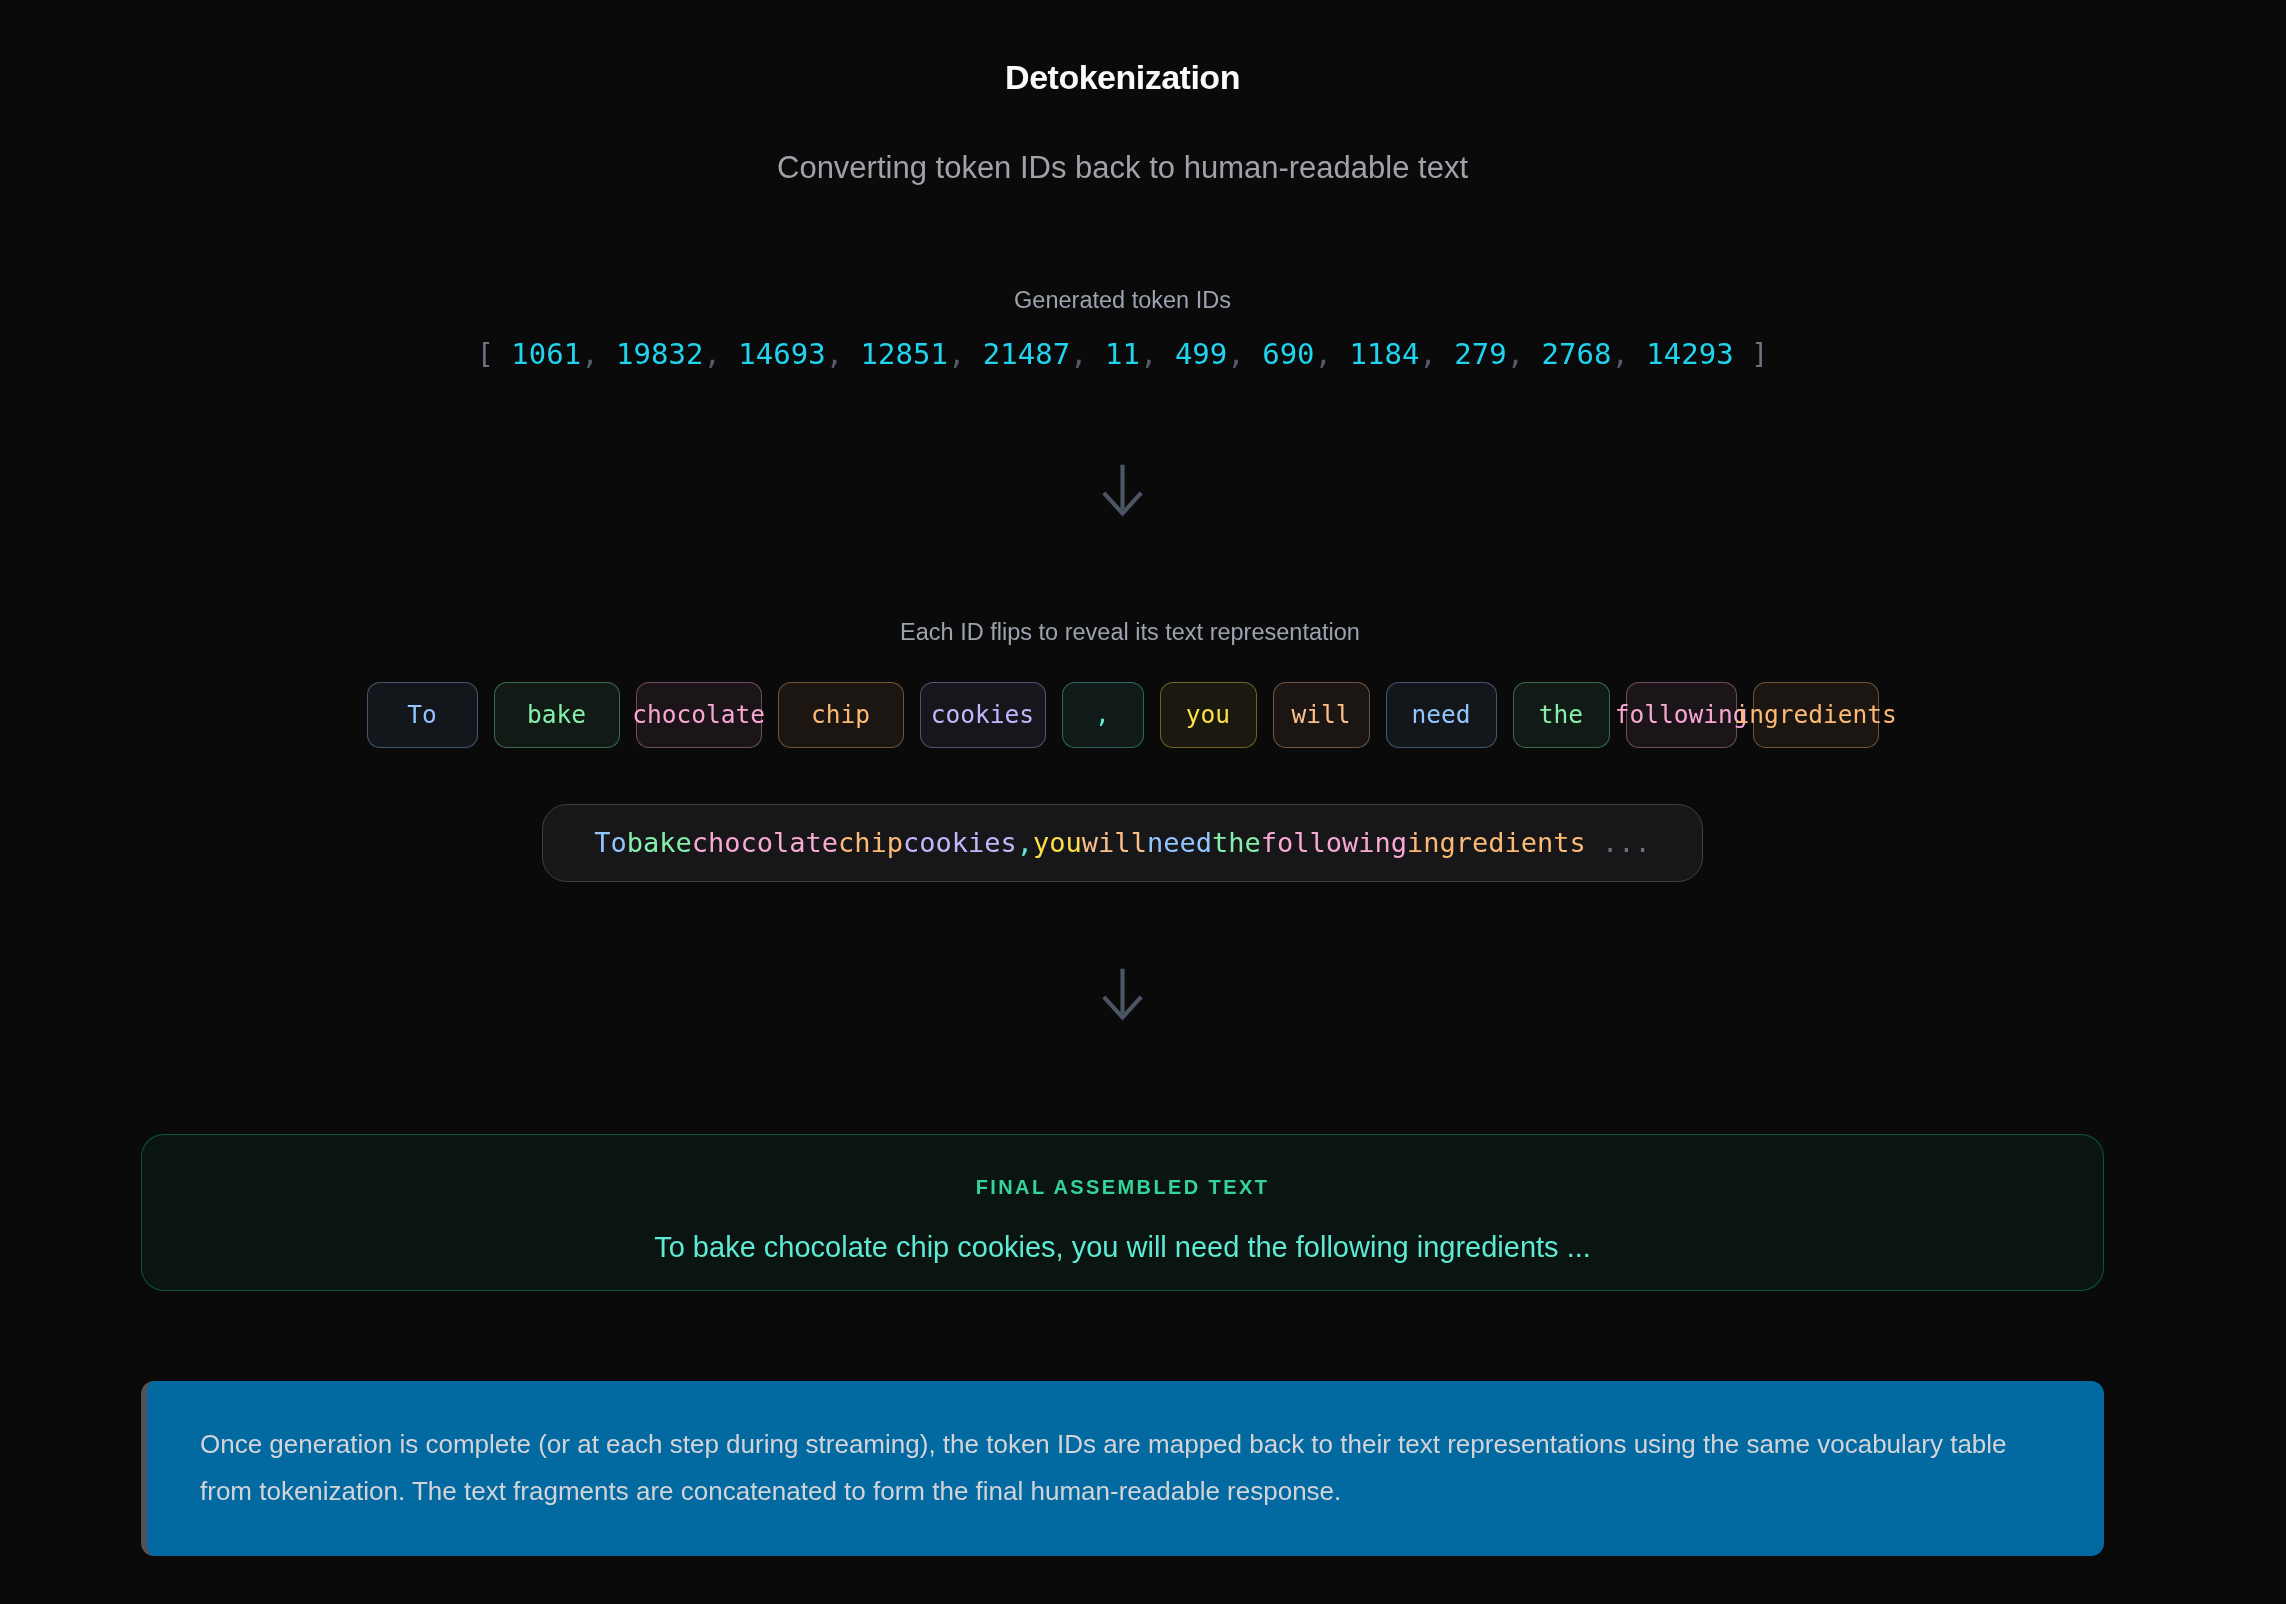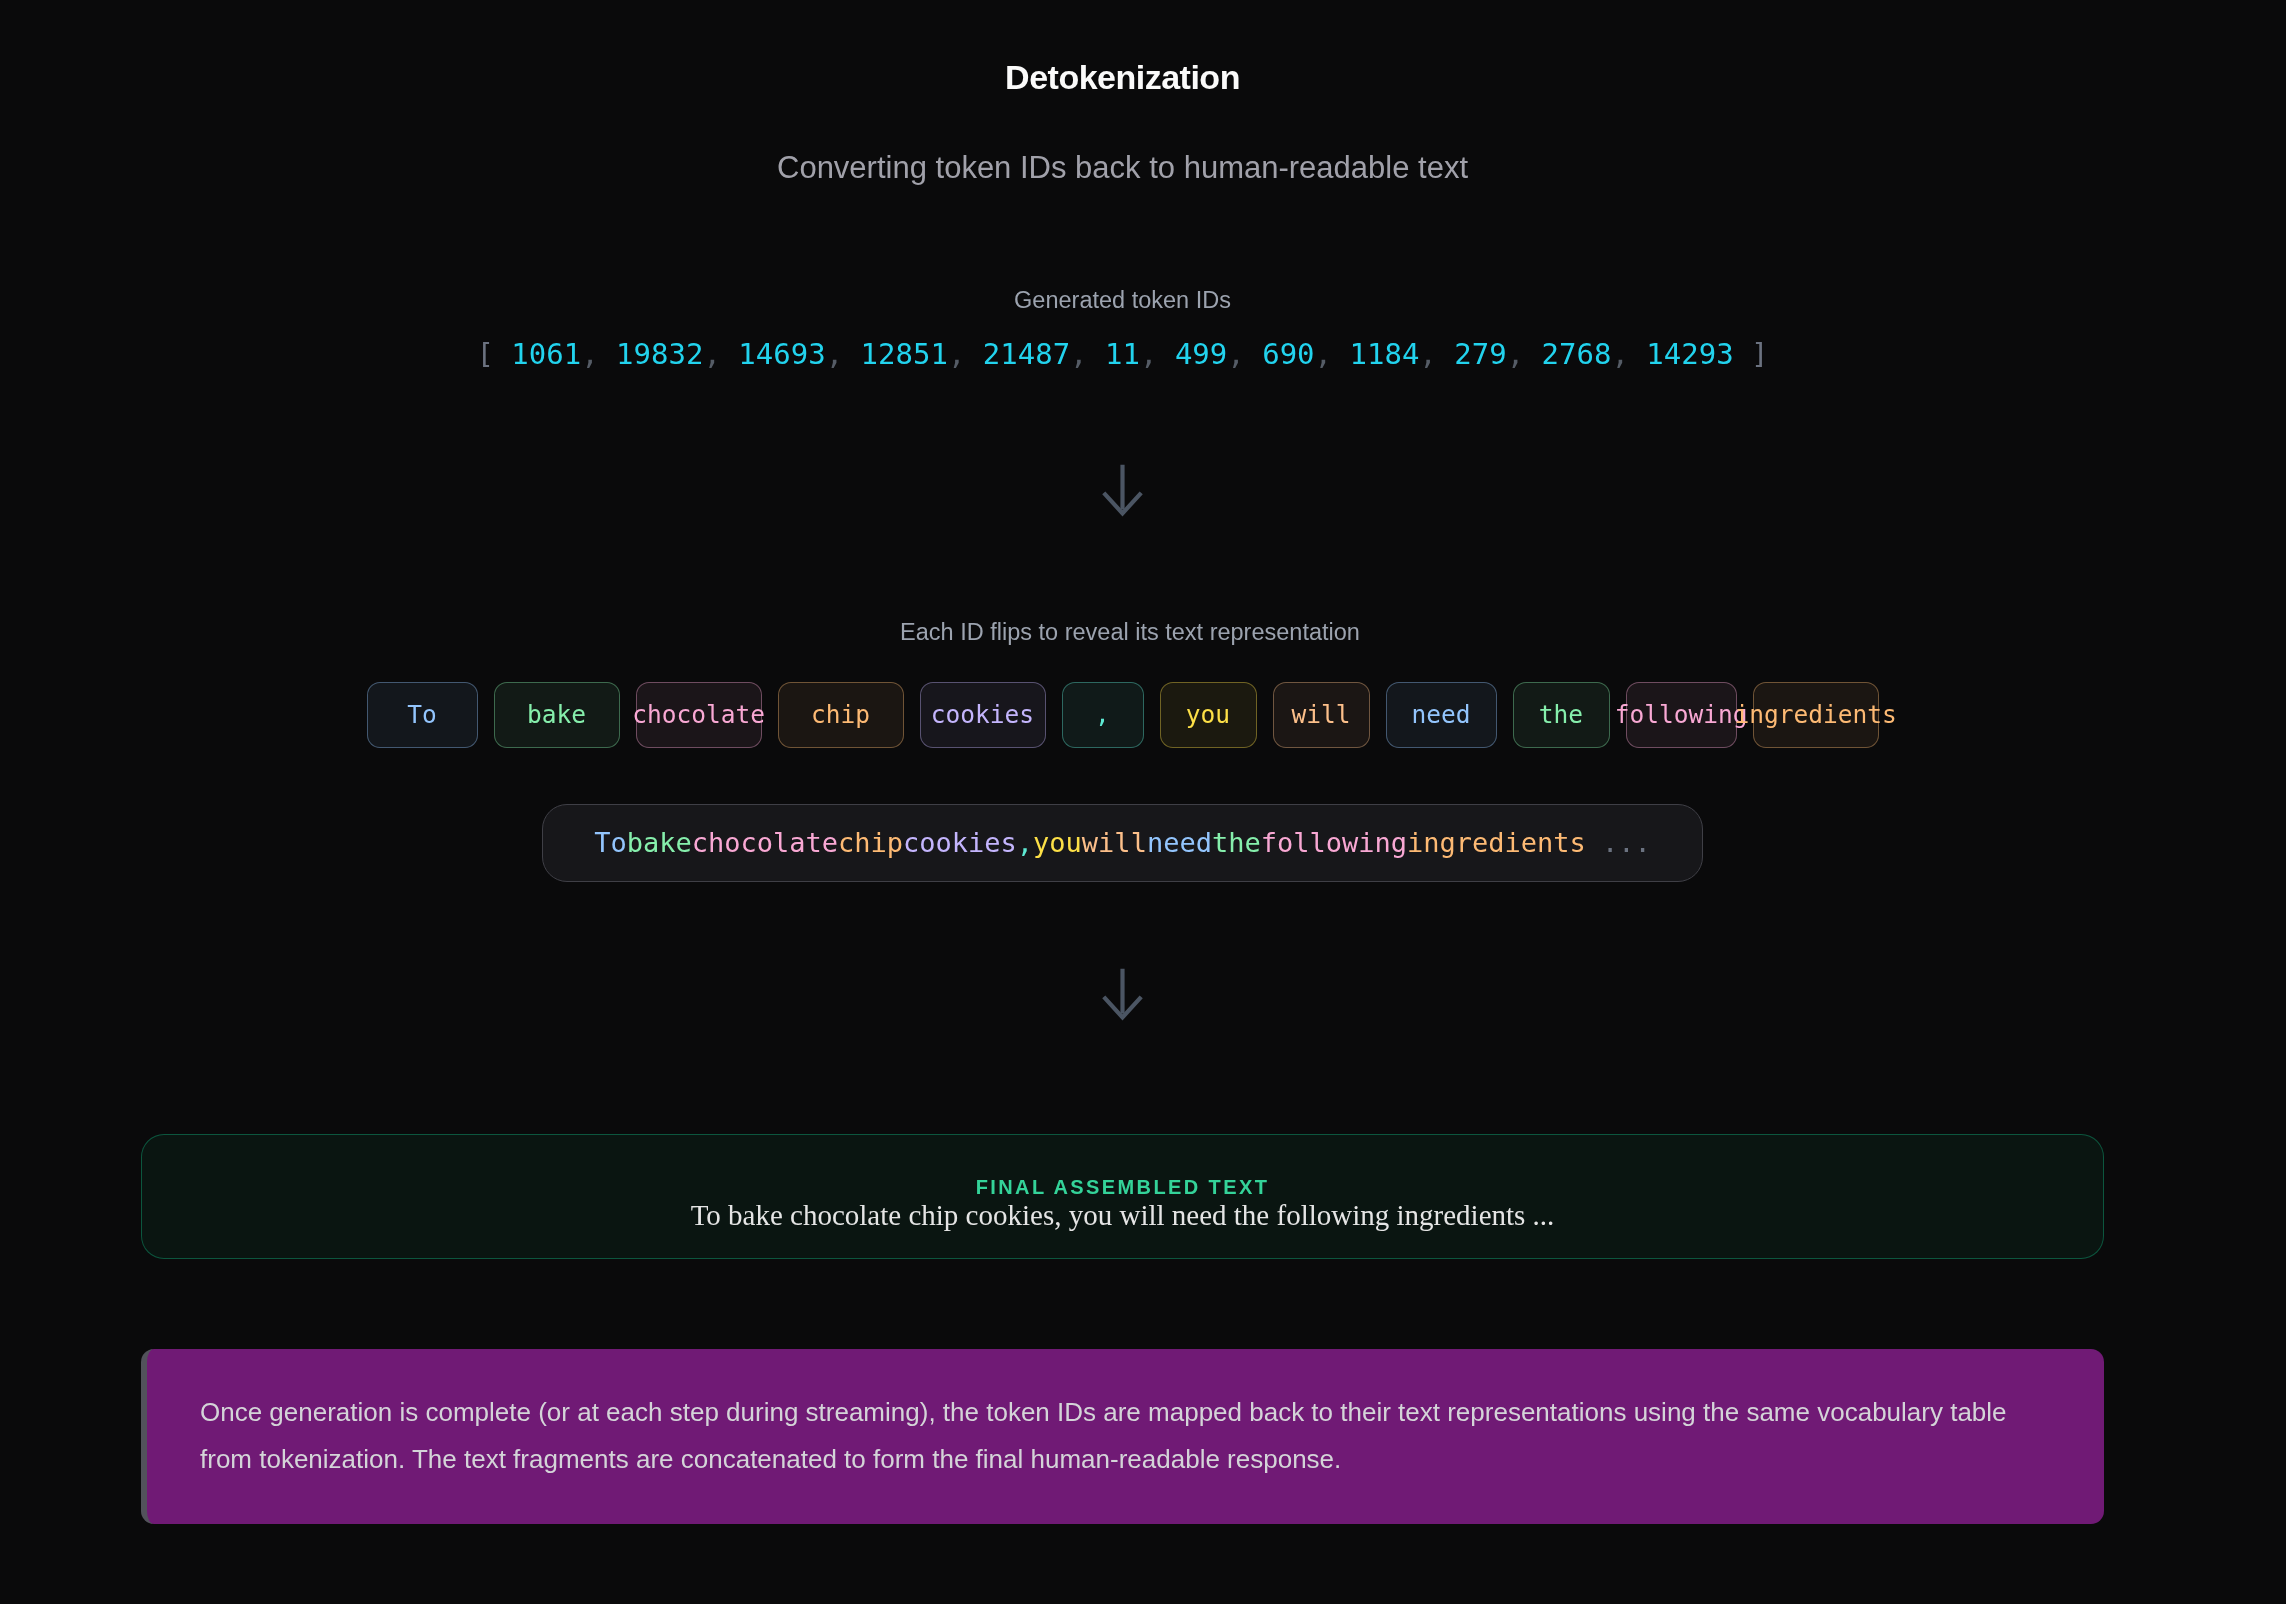--- a/index.html
+++ b/index.html
@@ -96,29 +96,30 @@
     padding:41px 38px 26px 38px;
     text-align:center;
   }
   .final-label{
     font-size:20px;
     font-weight:700;
     letter-spacing:2.4px;
     color:#34d399;
   }
   .final-text{
-    font-family:Liberation Serif, serif;
+    margin-top:32px;
+    font-family:Liberation Sans, sans-serif;
     font-size:29px;
-    color:#e5e5e5;
+    color:#5eead4;
     white-space:nowrap;
   }
   .note-box{
     margin-top:90px;
     width:100%;
-    background:#701a75;
+    background:#0369a1;
     border-left:6.6px solid #52525b;
     border-radius:13px;
     padding:40px 53px;
     font-size:26px;
     line-height:1.82;
     color:#d4d4d8;
   }
   .down-arrow-svg{display:block;}
 </style>
 </head>

